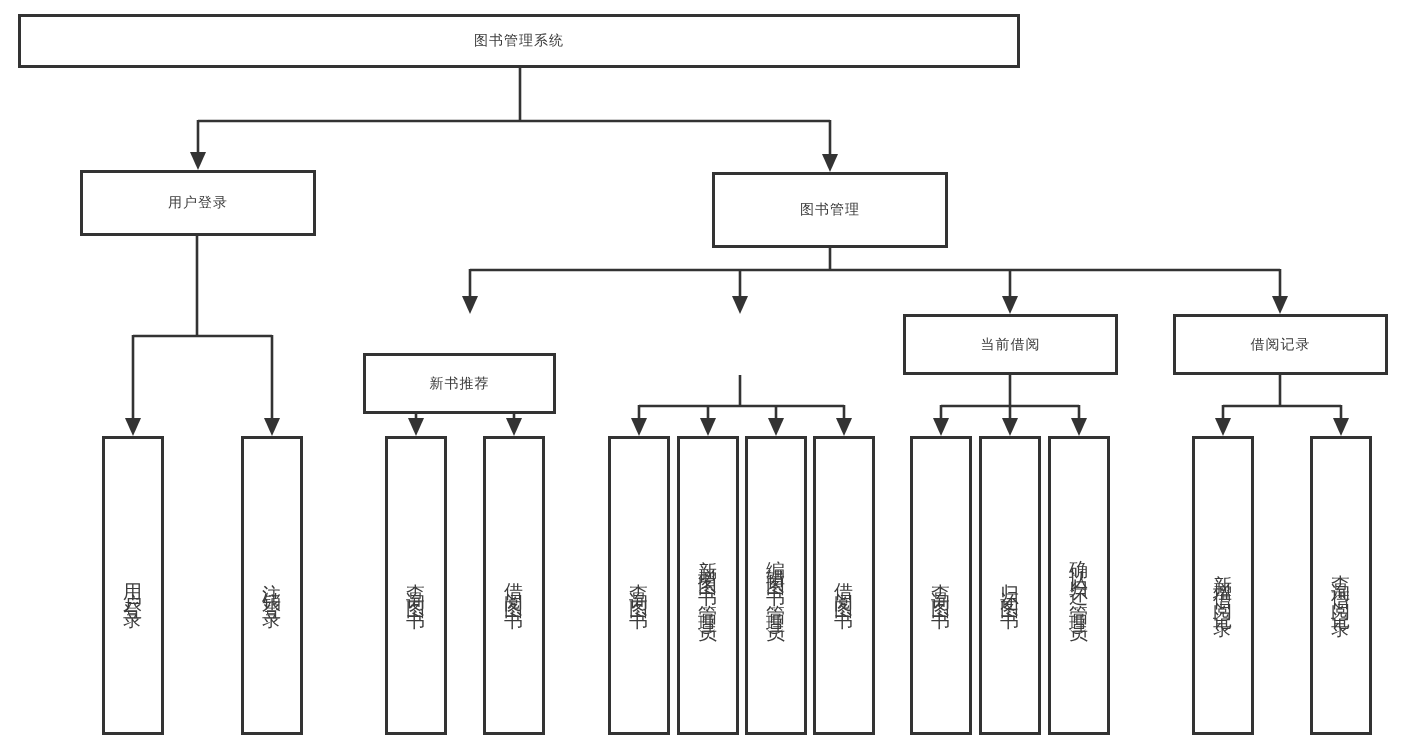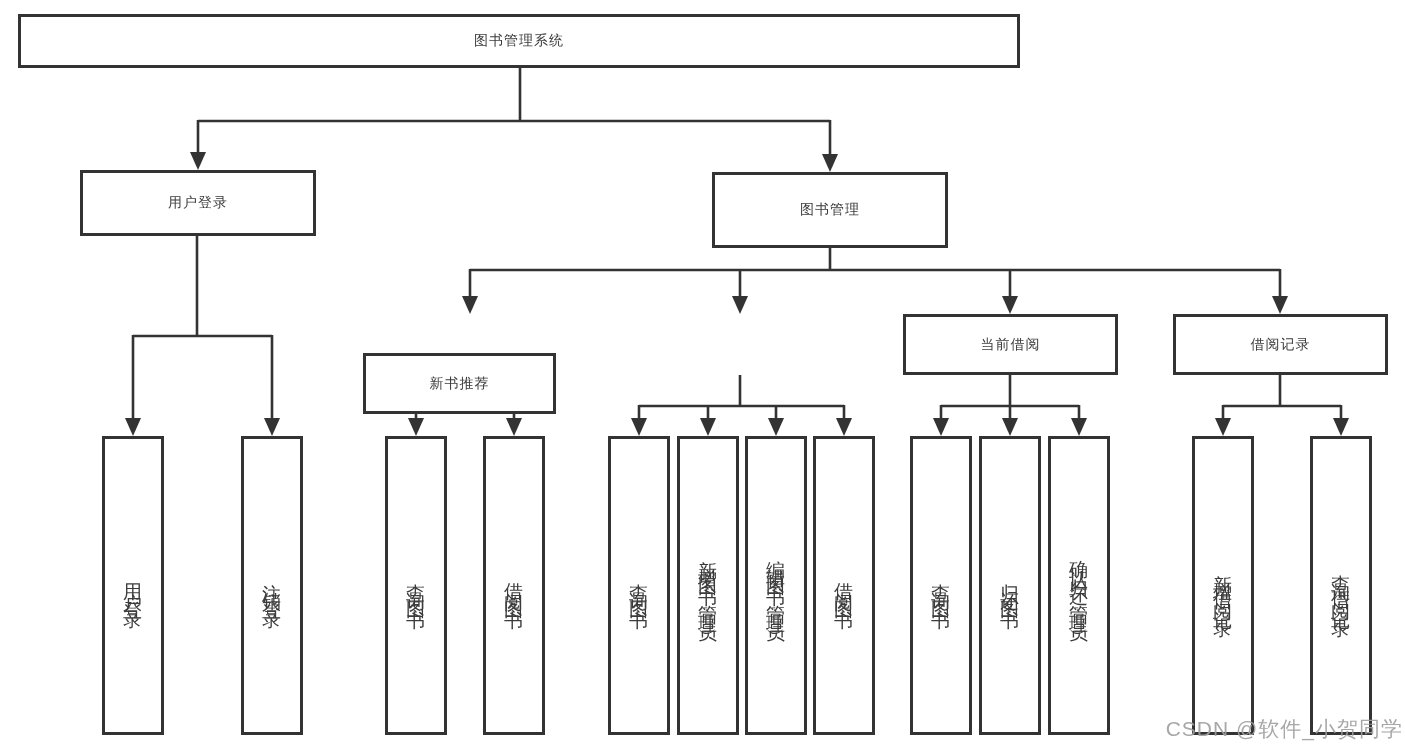--- a/index.html
+++ b/index.html
@@ -185,15 +185,14 @@
     <span class="vtext">确认归还（管理员）</span>
   </div>
 
   <div class="node leaf" style="left:1192px; top:436px; width:62px; height:299px;">
     <span class="vtext">新增借阅记录</span>
   </div>
   <div class="node leaf" style="left:1310px; top:436px; width:62px; height:299px;">
     <span class="vtext">查询借阅记录</span>
   </div>
 
-  <div class="watermark">CSDN @软件_小贺同学</div>
 
 </div>
 
 </body></html>

